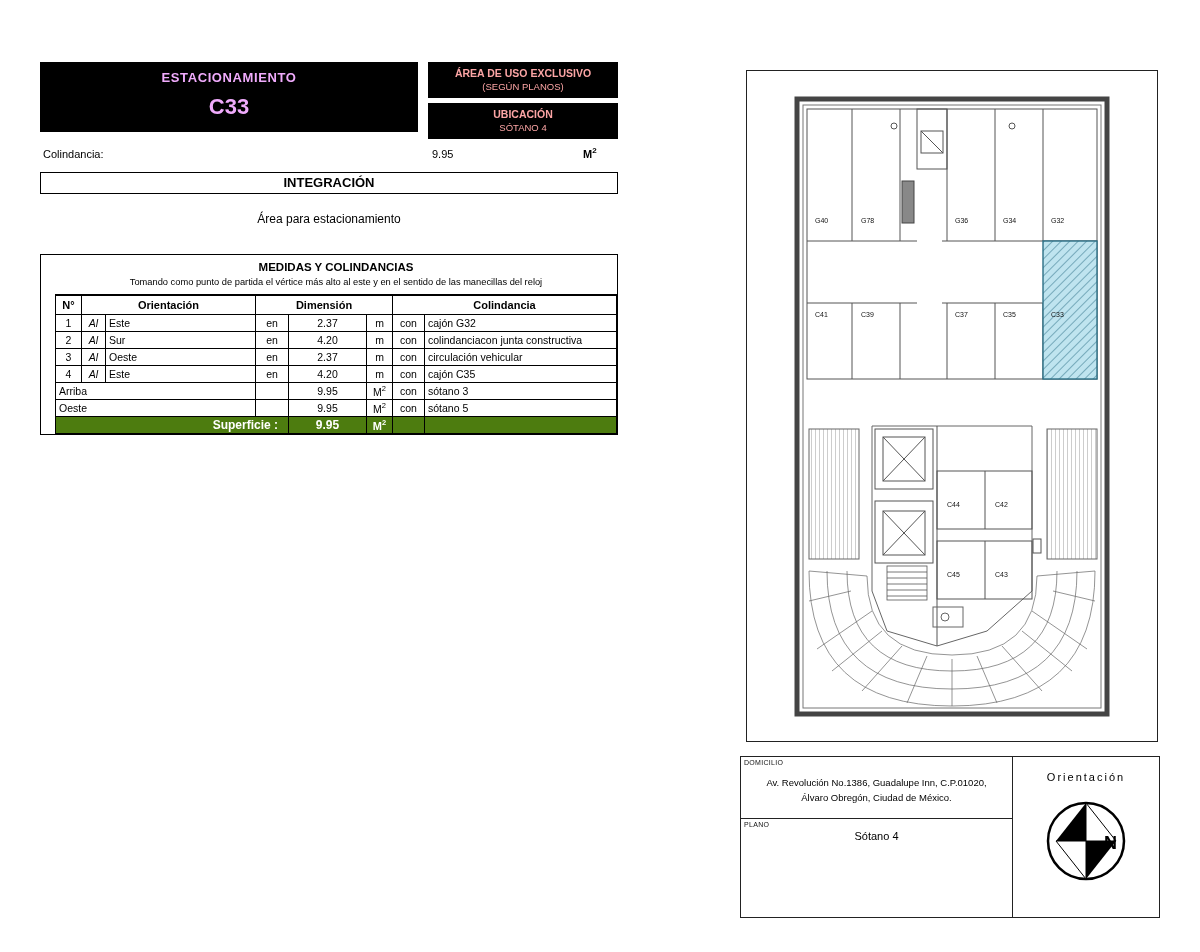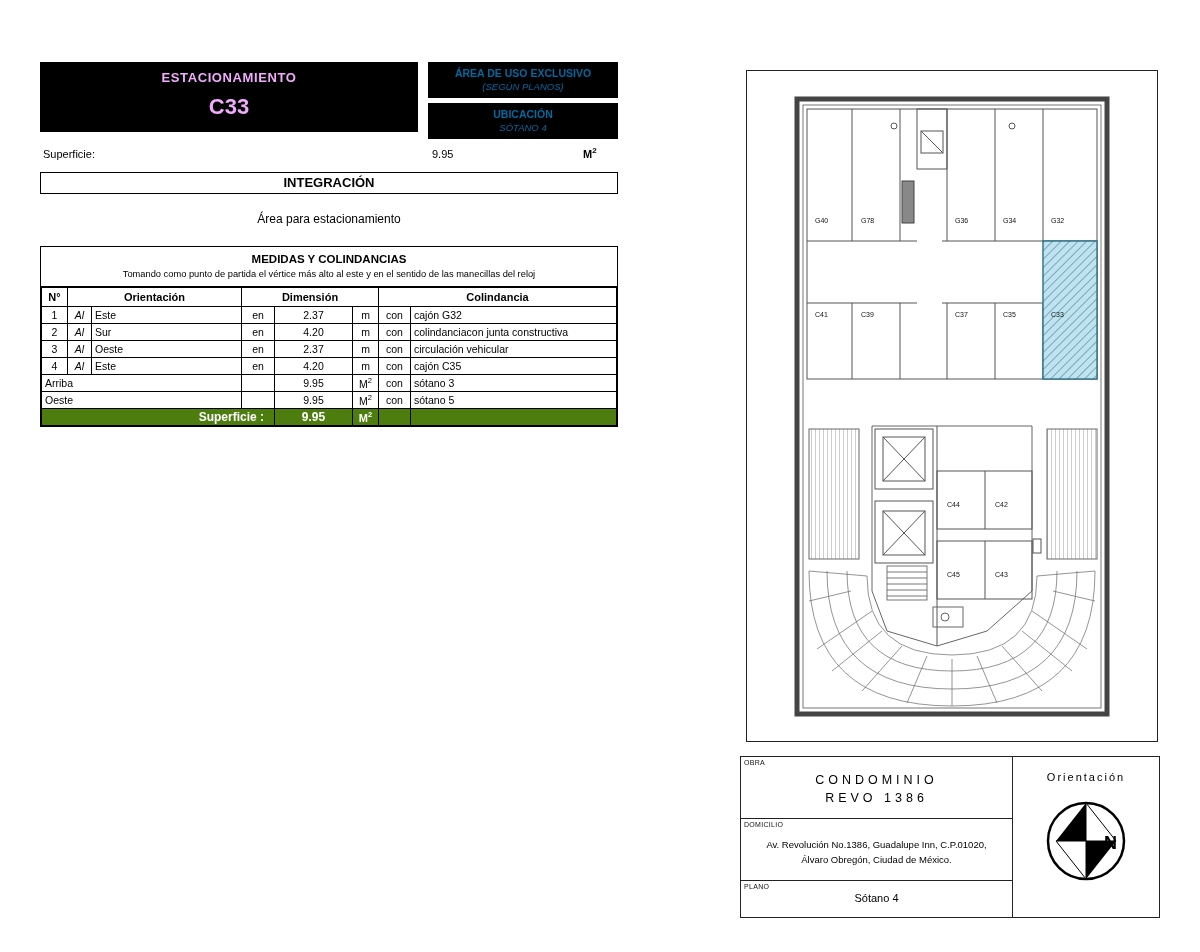--- a/index.html
+++ b/index.html
@@ -46,26 +46,26 @@
   }
 
   .head-right {
     position: absolute;
     left: 388px;
     top: 0;
     width: 190px;
   }
   .hr-box {
     background: #000;
-    color: #0369a1;
+    color: #fca5a5;
     text-align: center;
     padding: 4px 2px 5px 2px;
   }
   .hr-box .l1 { font-size: 10.5px; font-weight: bold; line-height: 14px; }
-  .hr-box .l2 { font-size: 9.5px; line-height: 13px; font-style: italic; }
+  .hr-box .l2 { font-size: 9.5px; line-height: 13px; }
   .hr-gap { height: 5px; }
 
   .superficie-row {
     position: relative;
     margin-top: 14px;
     height: 22px;
     font-size: 11px;
   }
   .superficie-row .lbl { position: absolute; left: 3px; top: 2px; }
   .superficie-row .val { position: absolute; left: 392px; top: 2px; }
@@ -82,23 +82,24 @@
     line-height: 20px;
   }
   .integracion-sub {
     margin-top: 18px;
     text-align: center;
     font-size: 12px;
   }
 
   
   .medidas {
-    margin-top: 20px;
+    margin-top: 28px;
     border: 1px solid #000;
     width: 578px;
+    padding-left: 14px;
   }
   .medidas-head {
     border-bottom: 1px solid #000;
     text-align: center;
     padding: 4px 6px 5px 6px;
   }
   .medidas-head .mh1 { font-size: 11.5px; font-weight: bold; line-height: 17px; }
   .medidas-head .mh2 { font-size: 9.3px; line-height: 13px; }
 
   table.mtab {
@@ -259,21 +260,21 @@
         <div class="l2">(SEGÚN PLANOS)</div>
       </div>
       <div class="hr-gap"></div>
       <div class="hr-box">
         <div class="l1">UBICACIÓN</div>
         <div class="l2">SÓTANO 4</div>
       </div>
     </div>
 
     <div class="superficie-row">
-      <span class="lbl">Superficie:</span>
+      <span class="lbl">Colindancia:</span>
       <span class="val">9.95</span>
       <span class="un"><span>M</span><sup>2</sup></span>
     </div>
 
     <div class="integracion">INTEGRACIÓN</div>
     <div class="integracion-sub">Área para estacionamiento</div>
 
     <div class="medidas">
       <div class="medidas-head">
         <div class="mh1">MEDIDAS Y COLINDANCIAS</div>
@@ -481,25 +482,20 @@
 
       <rect x="286" y="468" width="8" height="14" fill="none" stroke="#555"></rect>
 
       <rect x="186" y="536" width="30" height="20" fill="none" stroke="#666"></rect>
       <circle cx="198" cy="546" r="4" fill="none" stroke="#666"></circle>
     </svg>
   </div>
 
   <div class="bottom-block">
     <div class="bb-left">
-      <div class="bb-sect bb-s1">
-        <span class="bb-tag">OBRA</span>
-        <div class="bb-title-1">CONDOMINIO</div>
-        <div class="bb-title-2">REVO  1386</div>
-      </div>
       <div class="bb-sect bb-s2">
         <span class="bb-tag">DOMICILIO</span>
         <div class="bb-dom">Av. Revolución No.1386, Guadalupe Inn, C.P.01020,</div>
         <div class="bb-dom" style="padding-top:0">Álvaro Obregón, Ciudad de México.</div>
       </div>
       <div class="bb-sect bb-s3">
         <span class="bb-tag">PLANO</span>
         <div class="bb-plano">Sótano 4</div>
       </div>
     </div>

